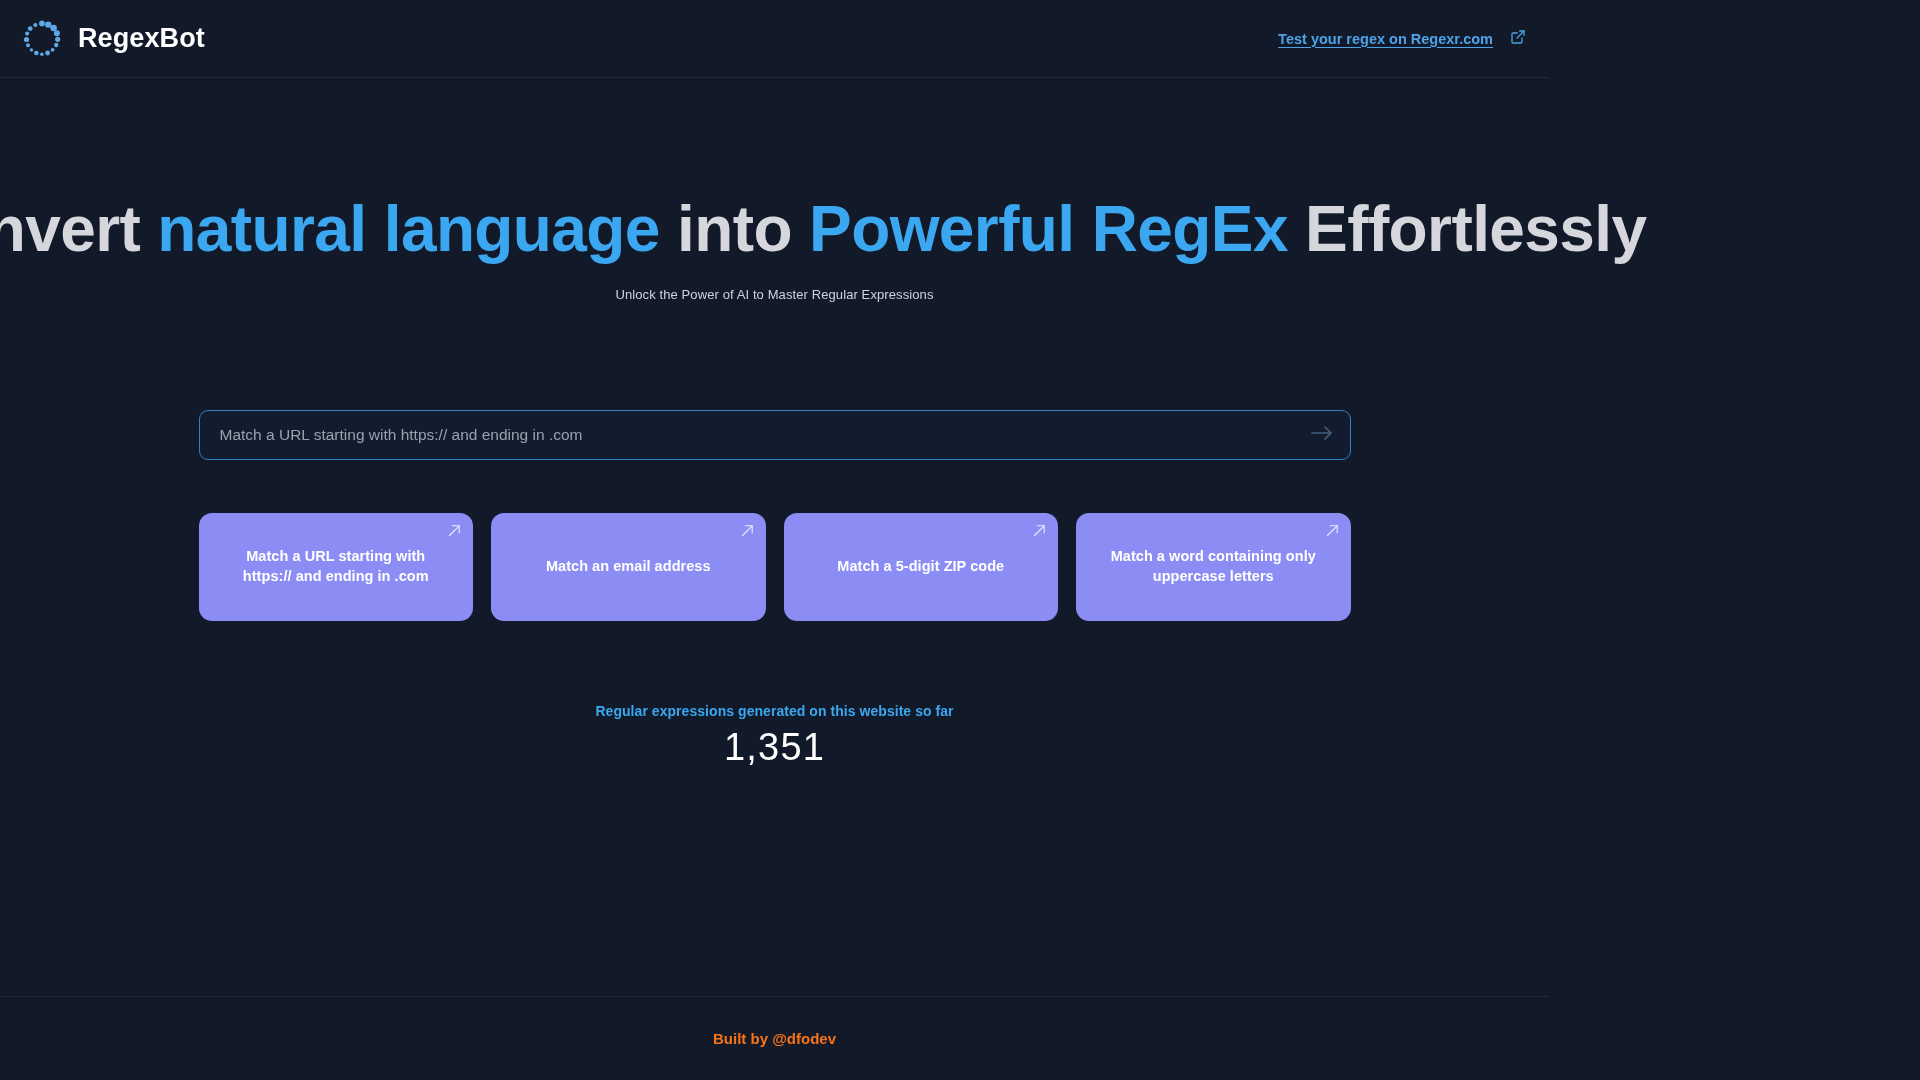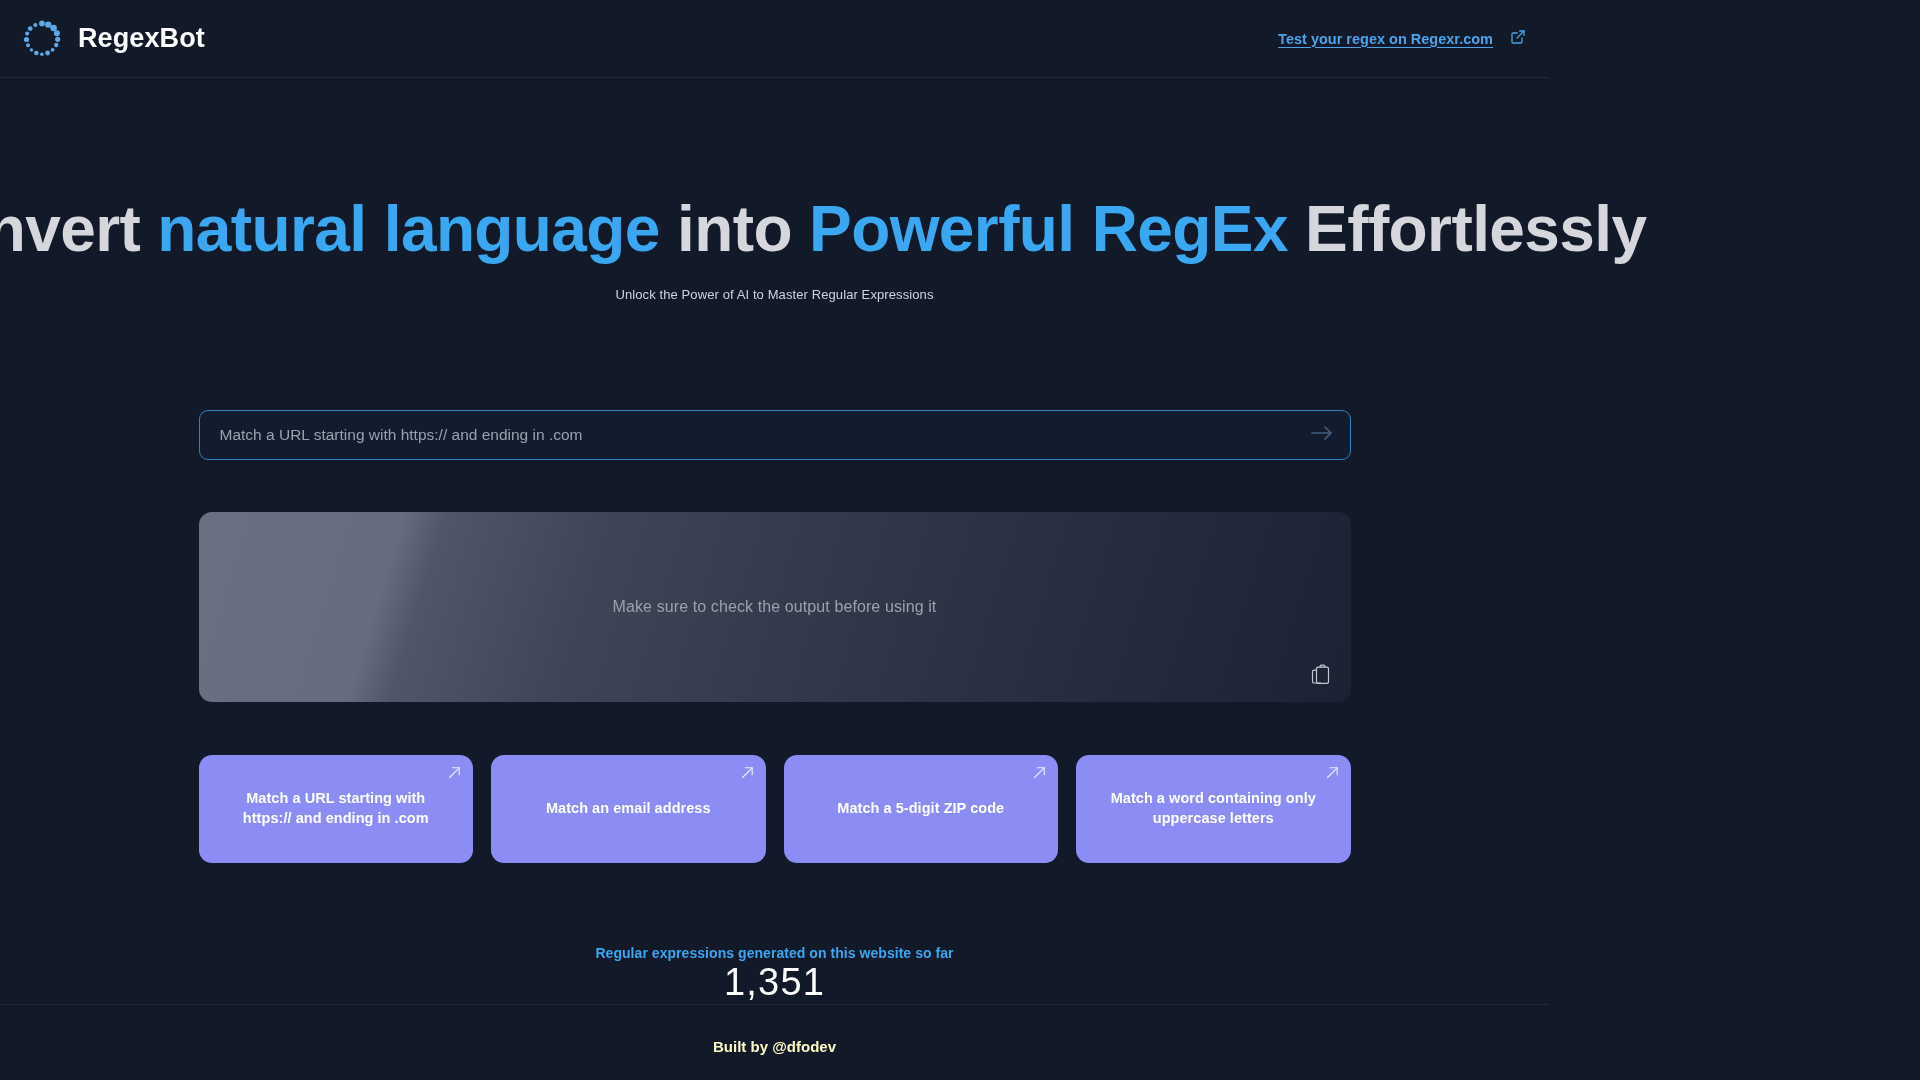--- a/index.html
+++ b/index.html
@@ -236,37 +236,38 @@
     flex-direction: column;
     align-items: center;
   }
   .counter-label {
     color: #3aa7f0;
     font-size: 14px;
     font-weight: bold;
     letter-spacing: 0.05px;
   }
   .counter-value {
+    margin-top: 7px;
     color: #ffffff;
     font-size: 38px;
     font-weight: normal;
     letter-spacing: 1.2px;
   }
 
   
   .footer {
     flex: 0 0 84px;
     height: 84px;
     border-top: 1px solid #1f2a3d;
     display: flex;
     align-items: center;
     justify-content: center;
   }
   .footer-text {
-    color: #fef9c3;
+    color: #f97316;
     font-size: 15px;
     font-weight: bold;
   }
 </style>
 </head>
 <body>
 
 <div class="page">
 
   <div class="header">
@@ -323,32 +324,20 @@
         <button class="submit-arrow">
           <span>
             <svg width="22" height="16" viewBox="0 0 22 16" fill="none" stroke="#44607f" stroke-width="1.6" stroke-linecap="round" stroke-linejoin="round" aria-hidden="true">
               <path d="M1 8h19"></path>
               <path d="M14 2l6 6-6 6"></path>
             </svg>
           </span>
         </button>
       </div>
 
-      <div class="output-box">
-        <div class="output-placeholder">Make sure to check the output before using it</div>
-        <button class="copy-btn">
-          <span>
-            <svg width="19" height="21" viewBox="0 0 19 21" fill="none" stroke="#c3c9d2" stroke-width="1.2" stroke-linejoin="round" stroke-linecap="round" aria-hidden="true">
-              <rect x="5.5" y="3.2" width="12" height="16.2" rx="1.6"></rect>
-              <path d="M9.2 3.2V2.1a1 1 0 0 1 1-1h2.6a1 1 0 0 1 1 1v1.1"></path>
-              <path d="M5.5 6.2H3.1a1.6 1.6 0 0 0-1.6 1.6v9.6a1.6 1.6 0 0 0 1.6 1.6h6.4"></path>
-            </svg>
-          </span>
-        </button>
-      </div>
 
       <div class="cards">
 
         <button class="card">
           <span class="card-arrow">
             <svg width="15" height="15" viewBox="0 0 15 15" fill="none" stroke="#eceefd" stroke-width="1.1" stroke-linecap="round" stroke-linejoin="round" aria-hidden="true">
               <path d="M2.5 12.5L12.2 2.8"></path>
               <path d="M5.3 2.8h6.9v6.9"></path>
             </svg>
           </span>

